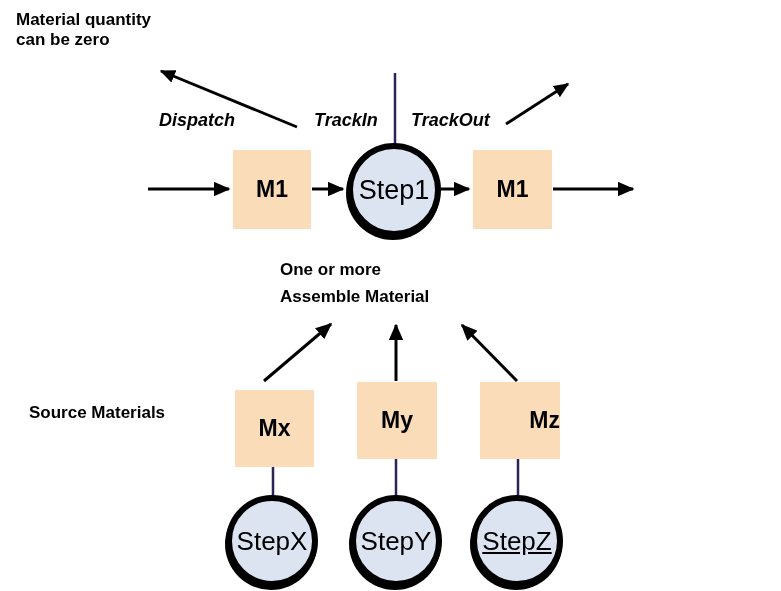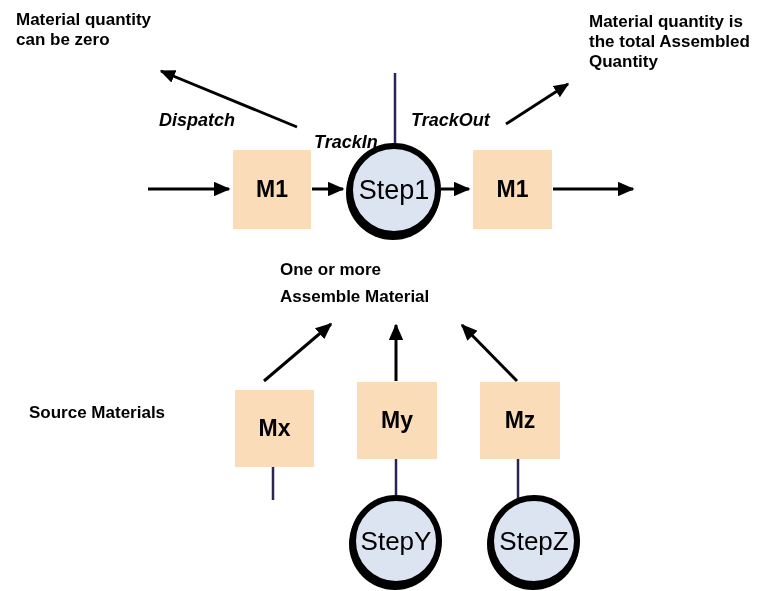--- a/index.html
+++ b/index.html
@@ -17,41 +17,41 @@
   }
   .lines{position:absolute;left:0;top:0;width:781px;height:591px;pointer-events:none;}
   .box{position:absolute;display:flex;align-items:center;justify-content:center;box-sizing:border-box;}
   .resource{left:235px;top:0;width:322px;height:75px;background:var(--resource-fill);
     font-weight:bold;font-size:21px;}
   .mat{background:var(--material-fill);font-weight:bold;font-size:23px;}
   .m1-left{left:233px;top:150px;width:78px;height:79px;}
   .m1-right{left:473px;top:150px;width:79px;height:79px;}
   .mx{left:235px;top:382px;width:79px;height:77px;margin-top:8px;}
   .my{left:357px;top:382px;width:80px;height:77px;}
-  .mz{left:480px;top:382px;width:80px;height:77px;}
+  .mz{left:480px;top:382px;width:80px;height:77px;justify-content:flex-end;}
   .step{
     position:absolute;display:flex;align-items:center;justify-content:center;box-sizing:border-box;
     background:var(--step-fill);border:6px solid var(--ink);border-radius:50%;
     box-shadow:-1px 3px 0 0 var(--ink);font-size:26px;font-weight:400;
   }
   .step1{left:347px;top:143px;width:94px;height:94px;font-size:27px;}
   .stepx{left:226px;top:495px;width:92px;height:92px;}
   .stepy{left:350px;top:495px;width:92px;height:92px;justify-content:center;}
-  .stepz{left:488px;top:495px;width:92px;height:92px;}
+  .stepz{left:471px;top:495px;width:92px;height:92px;text-decoration:underline;}
   .note{
     position:absolute;font-size:17px;font-weight:600;line-height:20px;
     white-space:pre-line;
   }
   .note-left{left:16px;top:10px;width:180px;}
   .note-right{left:589px;top:12px;width:192px;}
   .note-assemble{left:280px;top:256px;width:246px;text-align:left;line-height:27px;}
   .note-source{left:29px;top:403px;width:200px;}
   .edge-label{position:absolute;font-size:18px;font-style:italic;font-weight:600;}
   .lbl-dispatch{left:159px;top:110px;text-align:right;}
-  .lbl-trackin{left:314px;top:110px;margin-top:22px;}
+  .lbl-trackin{left:314px;top:110px;}
   .lbl-trackout{left:411px;top:110px;}
 </style>
 </head>
 <body>
 
 <div class="canvas">
 
   <svg class="lines" viewBox="0 0 781 591" xmlns="http://www.w3.org/2000/svg">
     <defs>
       <marker id="ah" markerWidth="5.5" markerHeight="4.8" refX="5" refY="2.4" orient="auto" markerUnits="strokeWidth">
@@ -74,23 +74,20 @@
     <line x1="517" y1="381" x2="462" y2="325" stroke="#000" stroke-width="3" marker-end="url(#ah)"></line>
 
     <line x1="273" y1="458" x2="273" y2="500" stroke="#2e2355" stroke-width="2.5"></line>
     <line x1="396" y1="458" x2="396" y2="500" stroke="#2e2355" stroke-width="2.5"></line>
     <line x1="518" y1="458" x2="518" y2="500" stroke="#2e2355" stroke-width="2.5"></line>
   </svg>
 
 
   <div class="note note-left">Material quantity
 can be zero</div>
-  <div class="note note-right">Material quantity is
-the total Assembled
-Quantity</div>
 
   <div class="edge-label lbl-dispatch">Dispatch</div>
   <div class="edge-label lbl-trackin">TrackIn</div>
   <div class="edge-label lbl-trackout">TrackOut</div>
 
   <div class="box mat m1-left">
     <span>M1</span>
   </div>
   <div class="step step1">
     <span>Step1</span>
@@ -107,20 +104,23 @@
   <div class="box mat mx">
     <span>Mx</span>
   </div>
   <div class="box mat my">
     <span>My</span>
   </div>
   <div class="box mat mz">
     <span>Mz</span>
   </div>
 
+  <div class="step stepx">
+    <span>StepX</span>
+  </div>
   <div class="step stepy">
     <span>StepY</span>
   </div>
   <div class="step stepz">
     <span>StepZ</span>
   </div>
 
 </div>
 
 </body></html>

